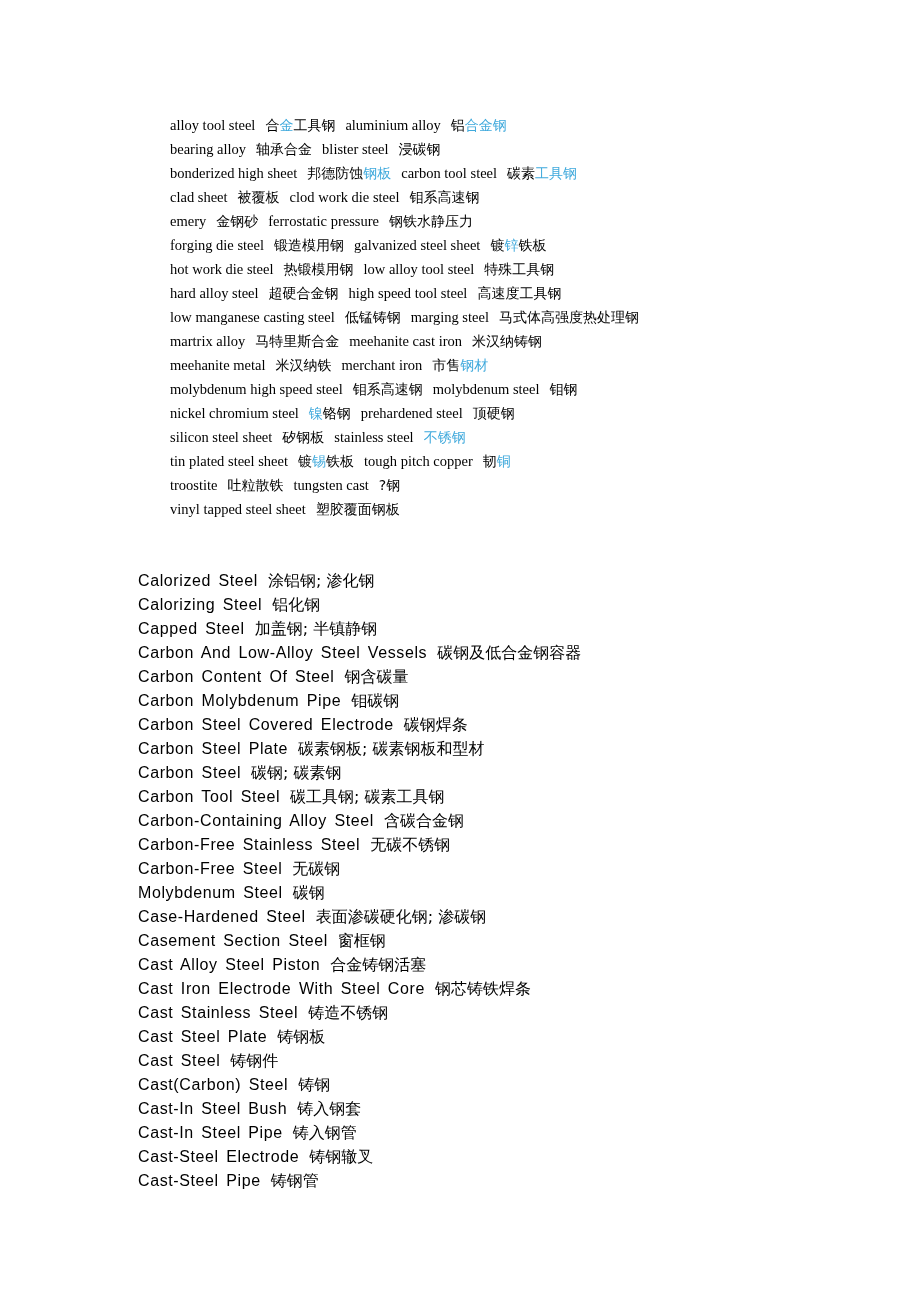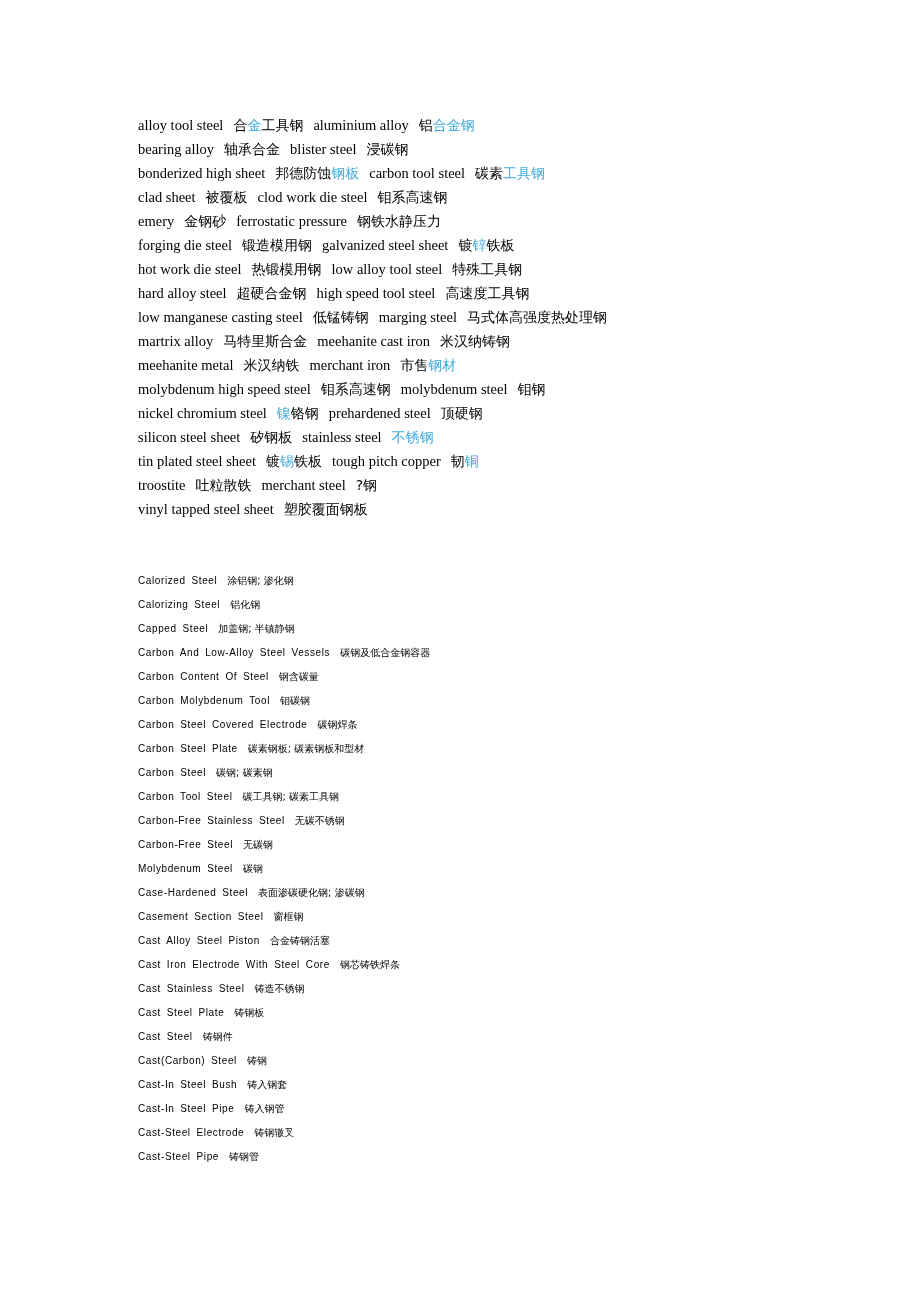--- a/index.html
+++ b/index.html
@@ -21,20 +21,21 @@
     top: 113px;
     width: 660px;
   }
 
   
   .section-serif {
     font-family: "Liberation Serif", "DejaVu Serif", serif;
     font-size: 14.5px;
     line-height: 24px;
     color: #000000;
+    margin-left: 32px;
   }
   .section-serif .gloss-line {
     white-space: nowrap;
   }
   .section-serif .en {
     font-family: "Liberation Serif", "DejaVu Serif", serif;
   }
   .section-serif .cn {
     font-family: "DejaVu Sans", "Liberation Sans", sans-serif;
     font-size: 14px;
@@ -45,21 +46,21 @@
   }
 
   
   .section-gap {
     height: 48px;
   }
 
   
   .section-sans {
     font-family: "Liberation Sans", "DejaVu Sans", sans-serif;
-    font-size: 10px;
+    font-size: 16px;
     line-height: 24px;
     color: #000000;
   }
   .section-sans .entry-line {
     white-space: nowrap;
   }
   .section-sans .en {
     letter-spacing: 0.6px;
     word-spacing: 2.5px;
   }
@@ -89,37 +90,38 @@
         <div class="gloss-line"><span class="en">forging die steel</span><span class="sp-wide"></span><span class="cn">锻造模用钢</span><span class="sp-wide"></span><span class="en">galvanized steel sheet</span><span class="sp-wide"></span><span class="cn">镀</span><span class="cn hl">锌</span><span class="cn">铁板</span></div>
         <div class="gloss-line"><span class="en">hot work die steel</span><span class="sp-wide"></span><span class="cn">热锻模用钢</span><span class="sp-wide"></span><span class="en">low alloy tool steel</span><span class="sp-wide"></span><span class="cn">特殊工具钢</span></div>
         <div class="gloss-line"><span class="en">hard alloy steel</span><span class="sp-wide"></span><span class="cn">超硬合金钢</span><span class="sp-wide"></span><span class="en">high speed tool steel</span><span class="sp-wide"></span><span class="cn">高速度工具钢</span></div>
         <div class="gloss-line"><span class="en">low manganese casting steel</span><span class="sp-wide"></span><span class="cn">低锰铸钢</span><span class="sp-wide"></span><span class="en">marging steel</span><span class="sp-wide"></span><span class="cn">马式体高强度热处理钢</span></div>
         <div class="gloss-line"><span class="en">martrix alloy</span><span class="sp-wide"></span><span class="cn">马特里斯合金</span><span class="sp-wide"></span><span class="en">meehanite cast iron</span><span class="sp-wide"></span><span class="cn">米汉纳铸钢</span></div>
         <div class="gloss-line"><span class="en">meehanite metal</span><span class="sp-wide"></span><span class="cn">米汉纳铁</span><span class="sp-wide"></span><span class="en">merchant iron</span><span class="sp-wide"></span><span class="cn">市售</span><span class="cn hl">钢材</span></div>
         <div class="gloss-line"><span class="en">molybdenum high speed steel</span><span class="sp-wide"></span><span class="cn">钼系高速钢</span><span class="sp-wide"></span><span class="en">molybdenum steel</span><span class="sp-wide"></span><span class="cn">钼钢</span></div>
         <div class="gloss-line"><span class="en">nickel chromium steel</span><span class="sp-wide"></span><span class="cn hl">镍</span><span class="cn">铬钢</span><span class="sp-wide"></span><span class="en">prehardened steel</span><span class="sp-wide"></span><span class="cn">顶硬钢</span></div>
         <div class="gloss-line"><span class="en">silicon steel sheet</span><span class="sp-wide"></span><span class="cn">矽钢板</span><span class="sp-wide"></span><span class="en">stainless steel</span><span class="sp-wide"></span><span class="cn hl">不锈钢</span></div>
         <div class="gloss-line"><span class="en">tin plated steel sheet</span><span class="sp-wide"></span><span class="cn">镀</span><span class="cn hl">锡</span><span class="cn">铁板</span><span class="sp-wide"></span><span class="en">tough pitch copper</span><span class="sp-wide"></span><span class="cn">韧</span><span class="cn hl">铜</span></div>
-        <div class="gloss-line"><span class="en">troostite</span><span class="sp-wide"></span><span class="cn">吐粒散铁</span><span class="sp-wide"></span><span class="en">merchant steel</span><span class="sp-wide"></span><span class="cn">?钢</span></div>
+        <div class="gloss-line"><span class="en">troostite</span><span class="sp-wide"></span><span class="cn">吐粒散铁</span><span class="sp-wide"></span><span class="en">tungsten cast</span><span class="sp-wide"></span><span class="cn">?钢</span></div>
         <div class="gloss-line"><span class="en">vinyl tapped steel sheet</span><span class="sp-wide"></span><span class="cn">塑胶覆面钢板</span></div>
       </div>
 
     <div class="section-gap"></div>
 
     <div class="section-sans" id="sans-section">
         <div class="entry-line"><span class="en">Calorized Steel</span><span class="sp-wide"></span><span class="cn">涂铝钢; 渗化钢</span></div>
         <div class="entry-line"><span class="en">Calorizing Steel</span><span class="sp-wide"></span><span class="cn">铝化钢</span></div>
         <div class="entry-line"><span class="en">Capped Steel</span><span class="sp-wide"></span><span class="cn">加盖钢; 半镇静钢</span></div>
         <div class="entry-line"><span class="en">Carbon And Low-Alloy Steel Vessels</span><span class="sp-wide"></span><span class="cn">碳钢及低合金钢容器</span></div>
         <div class="entry-line"><span class="en">Carbon Content Of Steel</span><span class="sp-wide"></span><span class="cn">钢含碳量</span></div>
-        <div class="entry-line"><span class="en">Carbon Molybdenum Tool</span><span class="sp-wide"></span><span class="cn">钼碳钢</span></div>
+        <div class="entry-line"><span class="en">Carbon Molybdenum Pipe</span><span class="sp-wide"></span><span class="cn">钼碳钢</span></div>
         <div class="entry-line"><span class="en">Carbon Steel Covered Electrode</span><span class="sp-wide"></span><span class="cn">碳钢焊条</span></div>
         <div class="entry-line"><span class="en">Carbon Steel Plate</span><span class="sp-wide"></span><span class="cn">碳素钢板; 碳素钢板和型材</span></div>
         <div class="entry-line"><span class="en">Carbon Steel</span><span class="sp-wide"></span><span class="cn">碳钢; 碳素钢</span></div>
         <div class="entry-line"><span class="en">Carbon Tool Steel</span><span class="sp-wide"></span><span class="cn">碳工具钢; 碳素工具钢</span></div>
+        <div class="entry-line"><span class="en">Carbon-Containing Alloy Steel</span><span class="sp-wide"></span><span class="cn">含碳合金钢</span></div>
         <div class="entry-line"><span class="en">Carbon-Free Stainless Steel</span><span class="sp-wide"></span><span class="cn">无碳不锈钢</span></div>
         <div class="entry-line"><span class="en">Carbon-Free Steel</span><span class="sp-wide"></span><span class="cn">无碳钢</span></div>
         <div class="entry-line"><span class="en">Molybdenum Steel</span><span class="sp-wide"></span><span class="cn">碳钢</span></div>
         <div class="entry-line"><span class="en">Case-Hardened Steel</span><span class="sp-wide"></span><span class="cn">表面渗碳硬化钢; 渗碳钢</span></div>
         <div class="entry-line"><span class="en">Casement Section Steel</span><span class="sp-wide"></span><span class="cn">窗框钢</span></div>
         <div class="entry-line"><span class="en">Cast Alloy Steel Piston</span><span class="sp-wide"></span><span class="cn">合金铸钢活塞</span></div>
         <div class="entry-line"><span class="en">Cast Iron Electrode With Steel Core</span><span class="sp-wide"></span><span class="cn">钢芯铸铁焊条</span></div>
         <div class="entry-line"><span class="en">Cast Stainless Steel</span><span class="sp-wide"></span><span class="cn">铸造不锈钢</span></div>
         <div class="entry-line"><span class="en">Cast Steel Plate</span><span class="sp-wide"></span><span class="cn">铸钢板</span></div>
         <div class="entry-line"><span class="en">Cast Steel</span><span class="sp-wide"></span><span class="cn">铸钢件</span></div>

